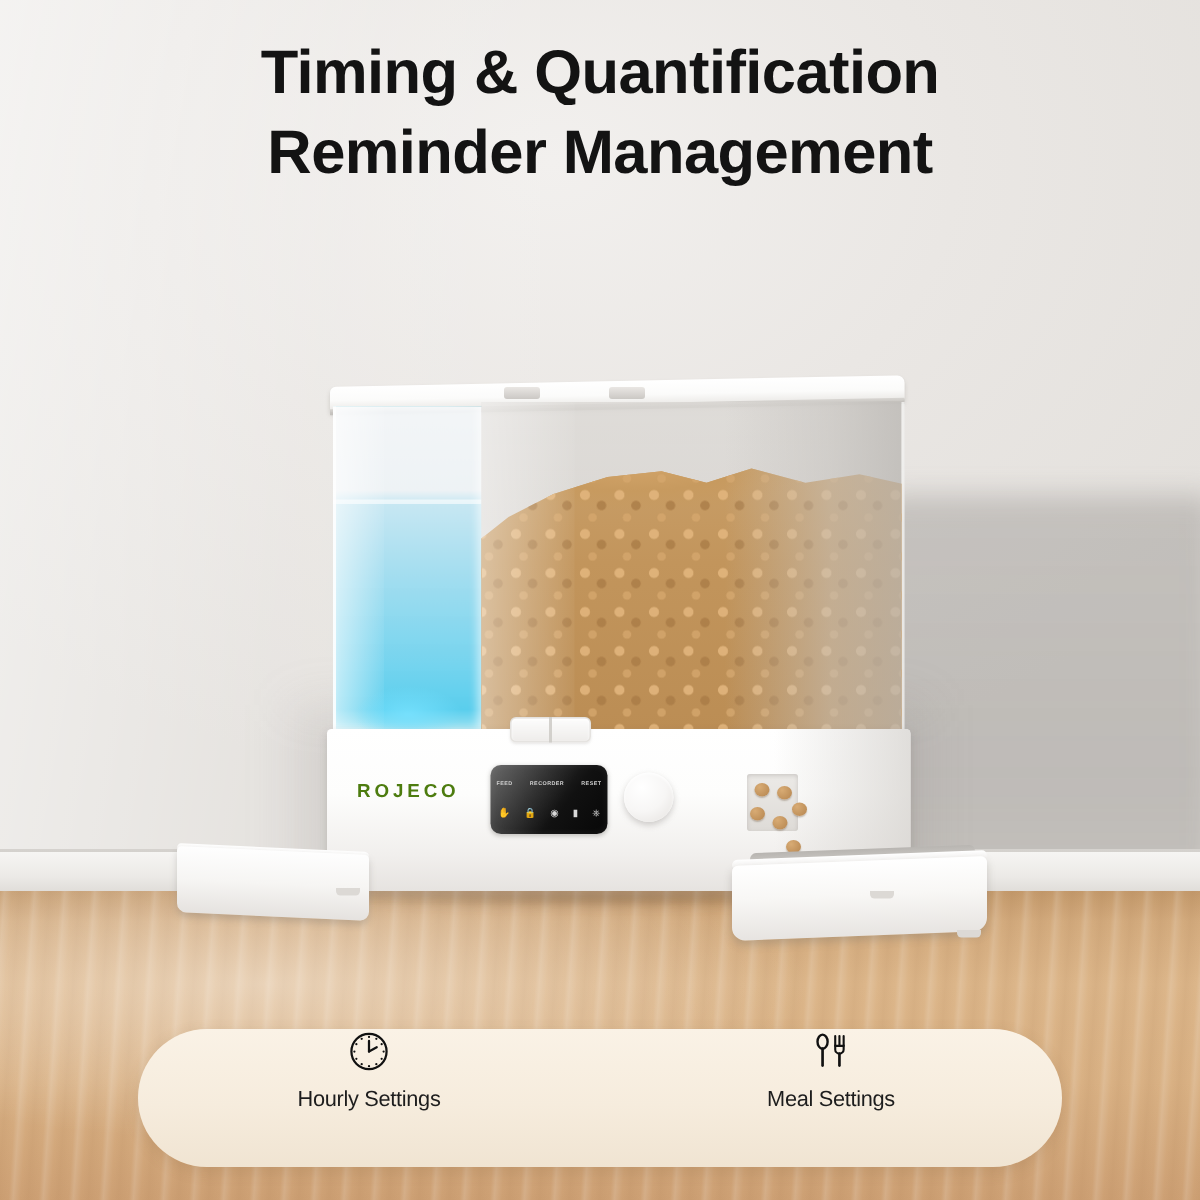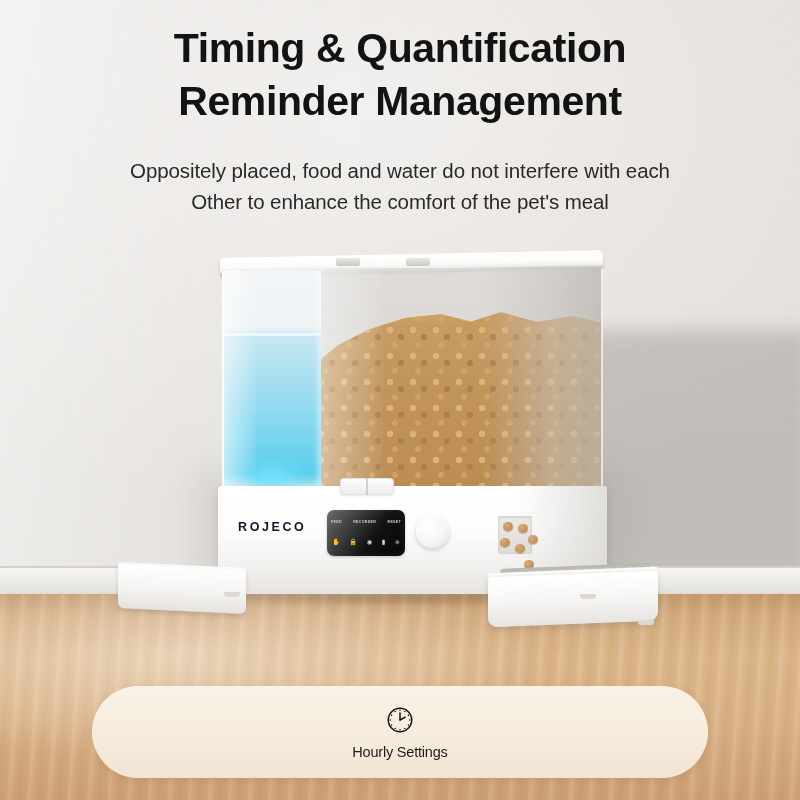--- a/index.html
+++ b/index.html
@@ -185,21 +185,21 @@
     border-radius:4px;
     box-shadow:inset 0 1px 2px rgba(255,255,255,0.9), 0 1px 2px rgba(150,146,142,0.22);
   }
   .latch-split {
     position:absolute; left:248px; top:226px; width:2px; height:17px;
     background:rgba(205,202,198,0.85);
   }
 
   .brand {
     position:absolute; left:120px; top:268px;
-    font-size:12.5px; letter-spacing:2.6px; color:#0f172a; font-weight:bold;
+    font-size:12.5px; letter-spacing:2.6px; color:#4d7c0f; font-weight:bold;
   }
 
   
   .display {
     position:absolute; left:209px; top:258px; width:78px; height:46px;
     background:linear-gradient(128deg,#4c4c4c 0%,#262626 38%,#111111 62%,#070707 100%);
     border-radius:7px;
     box-shadow:0 1px 3px rgba(100,96,92,0.35), inset 0 0 6px rgba(255,255,255,0.07);
   }
   .display-sheen {
@@ -272,21 +272,21 @@
   .foot {
     position:absolute; width:16px; height:5px; background:#dcd9d5; border-radius:0 0 3px 3px;
   }
 
   
   .features {
     position:absolute; left:92px; top:686px; width:616px; height:92px;
     background:linear-gradient(180deg,#faf2e6 0%,#f6ecdd 55%,#f0e4d2 100%);
     border-radius:46px;
     box-shadow:0 3px 10px rgba(120,90,55,0.16);
-    display:flex; align-items:center;
+    display:flex; align-items:flex-start;
   }
   .feature {
     flex:1; display:flex; flex-direction:column;
     align-items:center; justify-content:center; gap:9px;
   }
   .feature-icon { height:30px; display:flex; align-items:center; justify-content:center; }
   .feature-label { font-size:14.5px; color:#1d1d1d; letter-spacing:-0.2px; }
 </style>
 </head>
 <body>
@@ -301,24 +301,20 @@
   <div class="baseboard-line"></div>
   <div class="floor"></div>
   <div class="floor-grain"></div>
   <div class="floor-sheen"></div>
   <div class="floor-contact"></div>
 
   <div class="head-block">
     <div class="headline">
       <div>Timing &amp; Quantification</div>
       <div>Reminder Management</div>
-    </div>
-    <div class="subhead">
-      <div>Oppositely placed, food and water do not interfere with each</div>
-      <div>Other to enhance the comfort of the pet's meal</div>
     </div>
   </div>
 
   <div class="product">
 
     <div class="lid"></div>
     <div class="lid-edge"></div>
 
     <div class="tank"></div>
     <div class="tank-gloss"></div>
@@ -396,17 +392,31 @@
             <circle cx="10.8" cy="25" r="0.8" fill="#111"></circle>
           <circle cx="7" cy="21.2" r="0.8" fill="#111"></circle>
             <circle cx="5.6" cy="16" r="0.8" fill="#111"></circle>
           <circle cx="7" cy="10.8" r="0.8" fill="#111"></circle>
             <circle cx="10.8" cy="7" r="0.8" fill="#111"></circle>
         </svg>
       </div>
       <div class="feature-label">Hourly Settings</div>
     </div>
 
+    <div class="feature">
+      <div class="feature-icon">
+        <svg width="30" height="30" viewBox="0 0 32 32">
+          <ellipse cx="10" cy="9" rx="3.6" ry="5" fill="none" stroke="#111" stroke-width="1.7"></ellipse>
+          <line x1="10" y1="14" x2="10" y2="26" stroke="#111" stroke-width="1.9" stroke-linecap="round"></line>
+          <line x1="19" y1="5" x2="19" y2="12" stroke="#111" stroke-width="1.5" stroke-linecap="round"></line>
+          <line x1="22" y1="5" x2="22" y2="12" stroke="#111" stroke-width="1.5" stroke-linecap="round"></line>
+          <line x1="25" y1="5" x2="25" y2="12" stroke="#111" stroke-width="1.5" stroke-linecap="round"></line>
+          <path d="M19 12 h6 v2.5 a3 3 0 0 1 -3 3 a3 3 0 0 1 -3 -3 z" fill="none" stroke="#111" stroke-width="1.5"></path>
+          <line x1="22" y1="17.5" x2="22" y2="26" stroke="#111" stroke-width="1.9" stroke-linecap="round"></line>
+        </svg>
+      </div>
+      <div class="feature-label">Meal Settings</div>
+    </div>
 
 
 
   </div>
 </div>
 
 </body></html>

